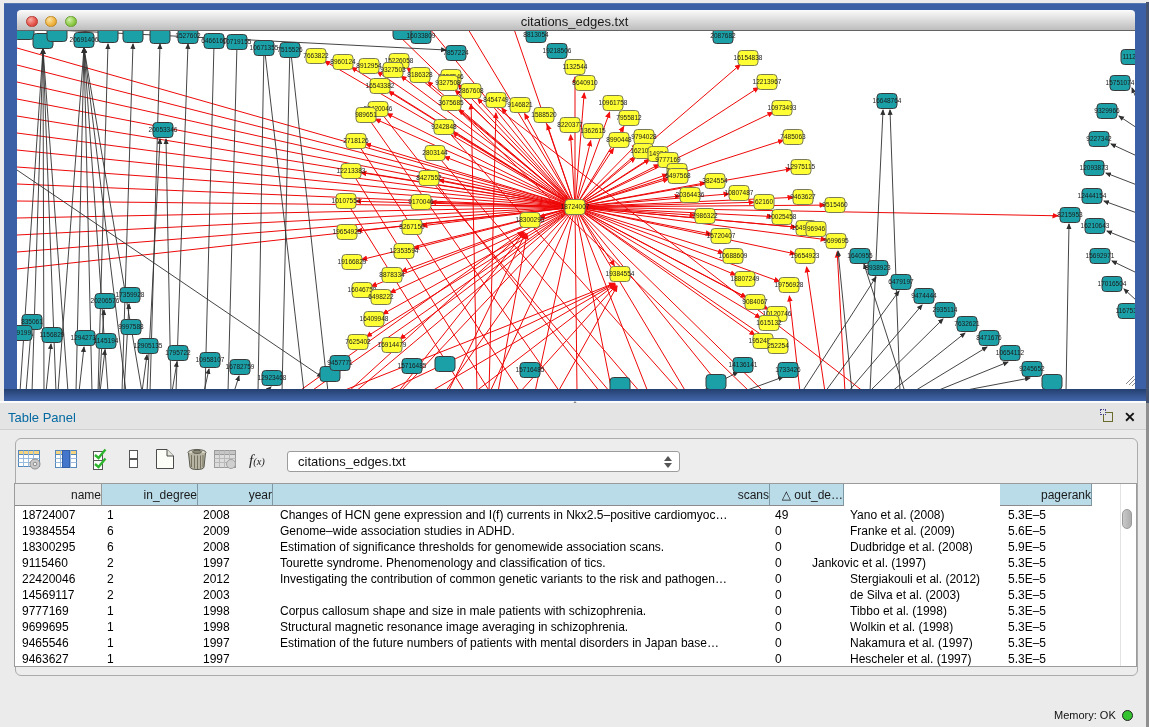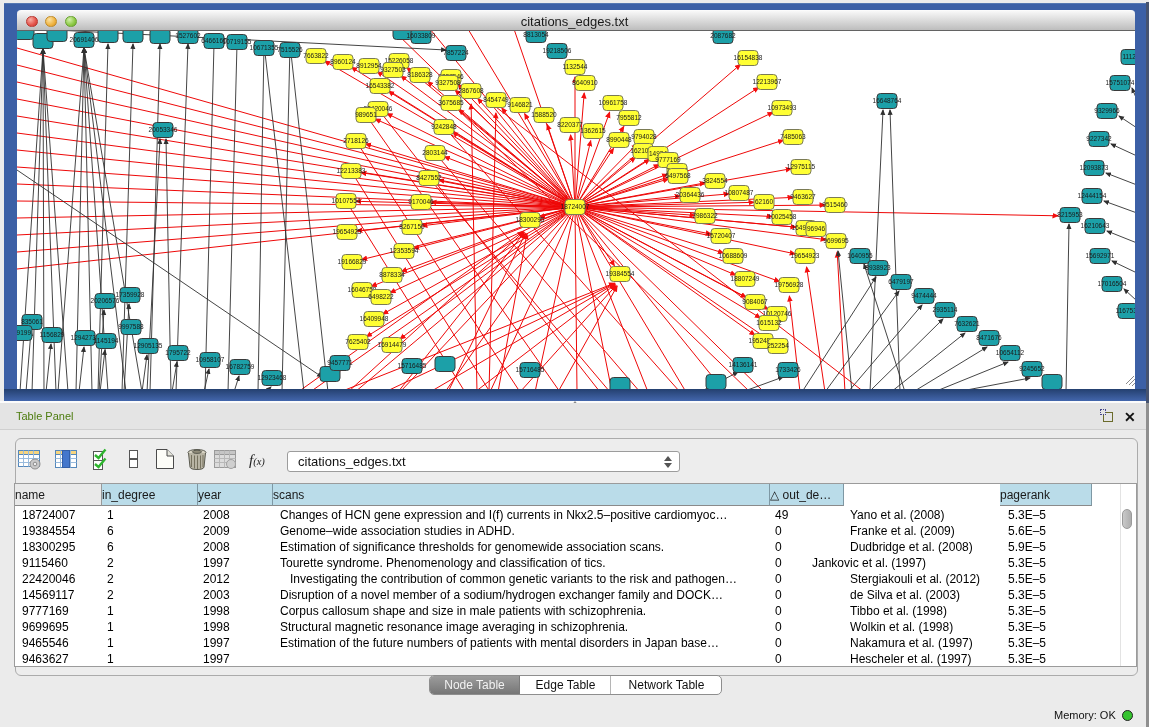--- a/index.html
+++ b/index.html
@@ -17,35 +17,35 @@
 
 #titlebar{left:17px;top:10px;width:1118px;height:21px;background:linear-gradient(#F8F8F8,#BDBDBD);border-bottom:1px solid #636363;border-top:1px solid #FBFBFB;border-radius:4px 4px 0 0}
 #title{left:0;top:14px;width:1149px;text-align:center;font-size:13px;color:#1A1A1A}
 .tl{top:15.5px;width:11.5px;height:11.5px;border-radius:50%}
 #tl-r{left:26px;background:radial-gradient(circle at 35% 30%,#F8AFA5,#E4544B 60%,#C03B34);border:0.5px solid #B8352E}
 #tl-y{left:45px;background:radial-gradient(circle at 35% 30%,#FBE2A4,#EFB340 60%,#D28F28);border:0.5px solid #C08A25}
 #tl-g{left:65px;background:radial-gradient(circle at 35% 30%,#D2F0AC,#8CC944 60%,#6FA832);border:0.5px solid #67A02E}
 #canvas{left:17px;top:31px;width:1118px;height:358px;background:#fff;overflow:hidden}
 
 #tp-head{left:0;top:403px;width:1149px;height:27px;background:#E4E4E4;border-bottom:1px solid #CFCFCF}
-#tp-title{left:16px;top:410px;font-size:11px;color:#4d7c0f}
+#tp-title{left:8px;top:410px;font-size:13px;color:#0369a1}
 #tp-close{left:1124px;top:409px;font-size:14px;color:#111;font-weight:bold}
 #tp-float{left:1103px;top:412px;width:10px;height:10px;border:1.4px solid #6B6B2B}
 #tp-float i{position:absolute;left:-4px;top:-4px;width:6px;height:6px;border:1.4px dotted #444488;background:#E4E4E4;display:block}
 #panelbg{left:0;top:430px;width:1149px;height:297px;background:#EBEBEB}
 #inner{left:15px;top:438px;width:1123px;height:238px;background:#EDEDED;border:1px solid #ABABAB;border-radius:6px}
 #fx{left:249px;top:452px;font-family:"Liberation Serif",serif;font-style:italic;font-size:15px;color:#222}
 #fx span{font-size:10.5px}
 #combo{left:287px;top:451px;width:393px;height:21px;background:#fff;border:1px solid #9C9C9C;border-radius:3px;font-size:13px;color:#111;line-height:19px;padding-left:10px}
 #combo .arr{position:absolute;right:7px;top:3px;width:8px;height:14px}
 #combo .arr b:first-child{position:absolute;top:1px;left:0;border-left:4px solid transparent;border-right:4px solid transparent;border-bottom:5px solid #555}
 #combo .arr b:last-child{position:absolute;bottom:1px;left:0;border-left:4px solid transparent;border-right:4px solid transparent;border-top:5px solid #555}
 
 #tview{left:14px;top:483px;width:1123px;height:184px;background:#fff;border:1px solid #9B9B9B}
-.hc{position:absolute;top:484px;height:22px;background:#BADCE9;border-right:1px solid #7E98A4;border-bottom:1px solid #8A8A8A;font-size:12px;color:#1A1A1A;text-align:left;line-height:22px}
+.hc{position:absolute;top:484px;height:22px;background:#BADCE9;border-right:1px solid #7E98A4;border-bottom:1px solid #8A8A8A;font-size:12px;color:#1A1A1A;text-align:right;line-height:22px}
 #h-name{left:15px;width:87px;background:#E9E9E9;border-right:1px solid #999}
 #h-ind{left:102px;width:96px}
 #h-year{left:198px;width:75px}
 #h-title{left:273px;width:497px}
 #h-out{left:770px;width:74px}
 #h-short{left:844px;width:156px}
 #h-page{left:1000px;width:92px}
 .tr{position:absolute;left:15px;width:1105px;height:16px;font-size:12px;color:#000}
 .tr span{position:absolute;top:0;white-space:nowrap;overflow:hidden;line-height:16px}
 #vscroll{left:1122px;top:509px;width:10px;height:20px;background:linear-gradient(90deg,#C9C9C9,#ADADAD);border:1px solid #9A9A9A;border-radius:5px}
@@ -649,30 +649,29 @@
       <span style="left:188px">1997</span>
       <span style="left:265px;width:488px">Tourette syndrome. Phenomenology and classification of tics.</span>
       <span style="left:760px">0</span>
       <span style="left:797px">Jankovic et al. (1997)</span>
       <span style="left:993px">5.3E–5</span>
     </div>
 <div class="tr" style="top:571px">
       <span style="left:7px">22420046</span>
       <span style="left:92px">2</span>
       <span style="left:188px">2012</span>
-      <span style="left:275px;width:488px">Investigating the contribution of common genetic variants to the risk and pathogen…</span>
+      <span style="left:265px;width:488px">Investigating the contribution of common genetic variants to the risk and pathogen…</span>
       <span style="left:760px">0</span>
       <span style="left:835px">Stergiakouli et al. (2012)</span>
       <span style="left:993px">5.5E–5</span>
     </div>
 <div class="tr" style="top:587px">
       <span style="left:7px">14569117</span>
       <span style="left:92px">2</span>
       <span style="left:188px">2003</span>
-      <span style="left:265px;width:488px">Disruption of a novel member of a sodium/hydrogen exchanger family and DOCK…</span>
       <span style="left:760px">0</span>
       <span style="left:835px">de Silva et al. (2003)</span>
       <span style="left:993px">5.3E–5</span>
     </div>
 <div class="tr" style="top:603px">
       <span style="left:7px">9777169</span>
       <span style="left:92px">1</span>
       <span style="left:188px">1998</span>
       <span style="left:265px;width:488px">Corpus callosum shape and size in male patients with schizophrenia.</span>
       <span style="left:760px">0</span>
@@ -700,21 +699,16 @@
 <div class="tr" style="top:651px">
       <span style="left:7px">9463627</span>
       <span style="left:92px">1</span>
       <span style="left:188px">1997</span>
       <span style="left:760px">0</span>
       <span style="left:835px">Hescheler et al. (1997)</span>
       <span style="left:993px">5.3E–5</span>
     </div>
  <div class="abs" id="vline"></div>
  <div class="abs" id="vscroll"></div>
- <div class="abs" id="tabs">
-      <div class="seg" id="seg1">Node Table</div>
-      <div class="seg" id="seg2">Edge Table</div>
-      <div class="seg" id="seg3">Network Table</div>
-    </div>
  <div class="abs" id="mem">Memory: OK</div>
  <div class="abs" id="memdot"></div>
  <div class="abs" id="rb-top"></div>
  <div class="abs" id="rb-bot"></div>
 </div>
 </body></html>

